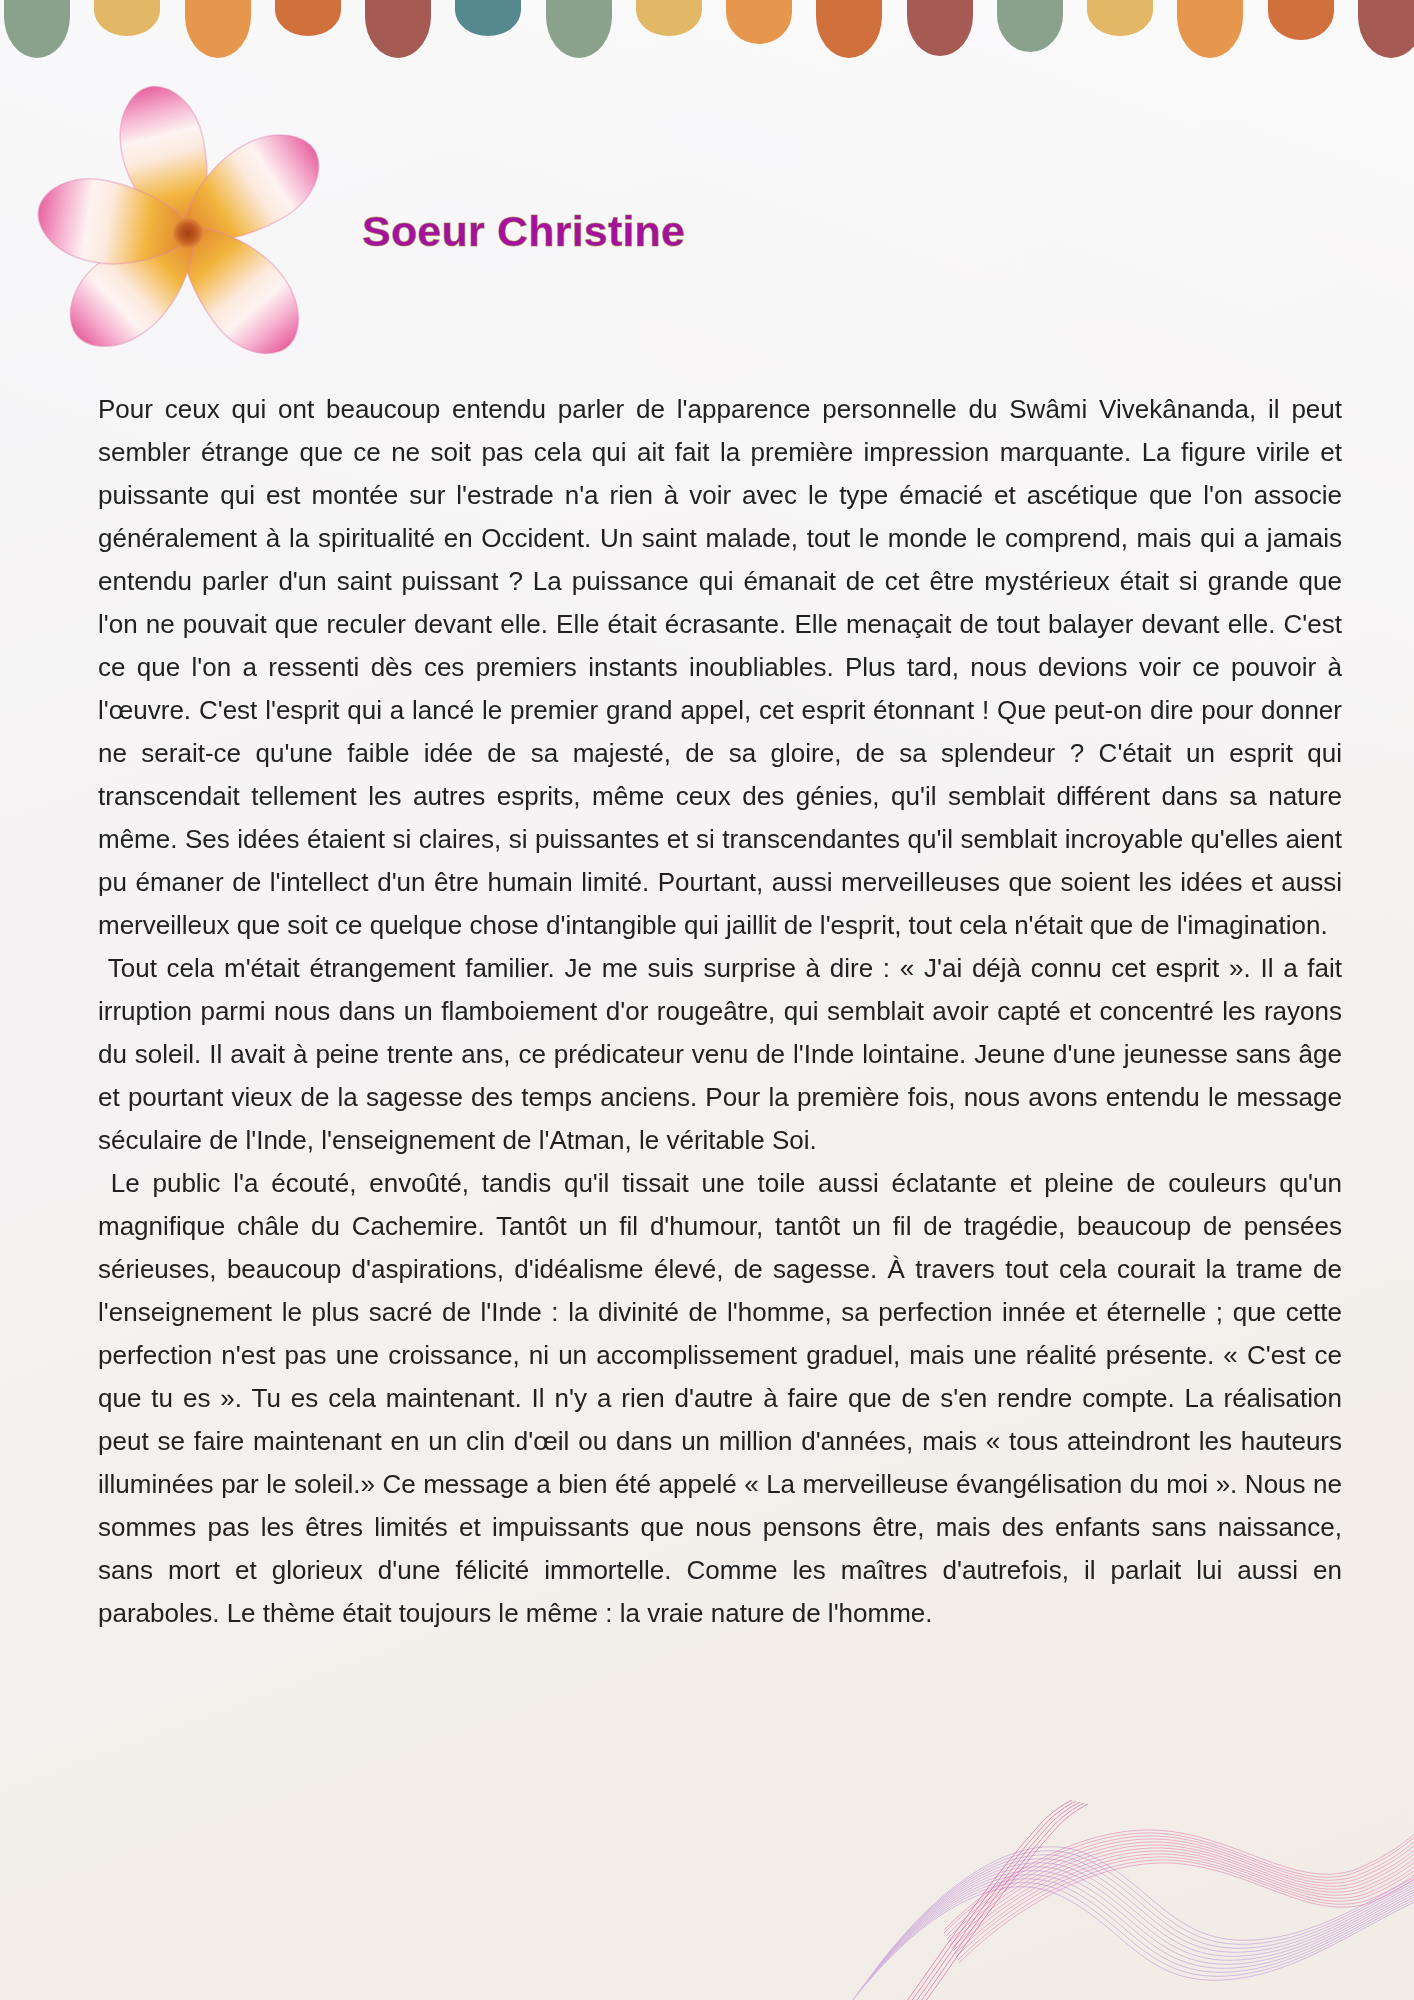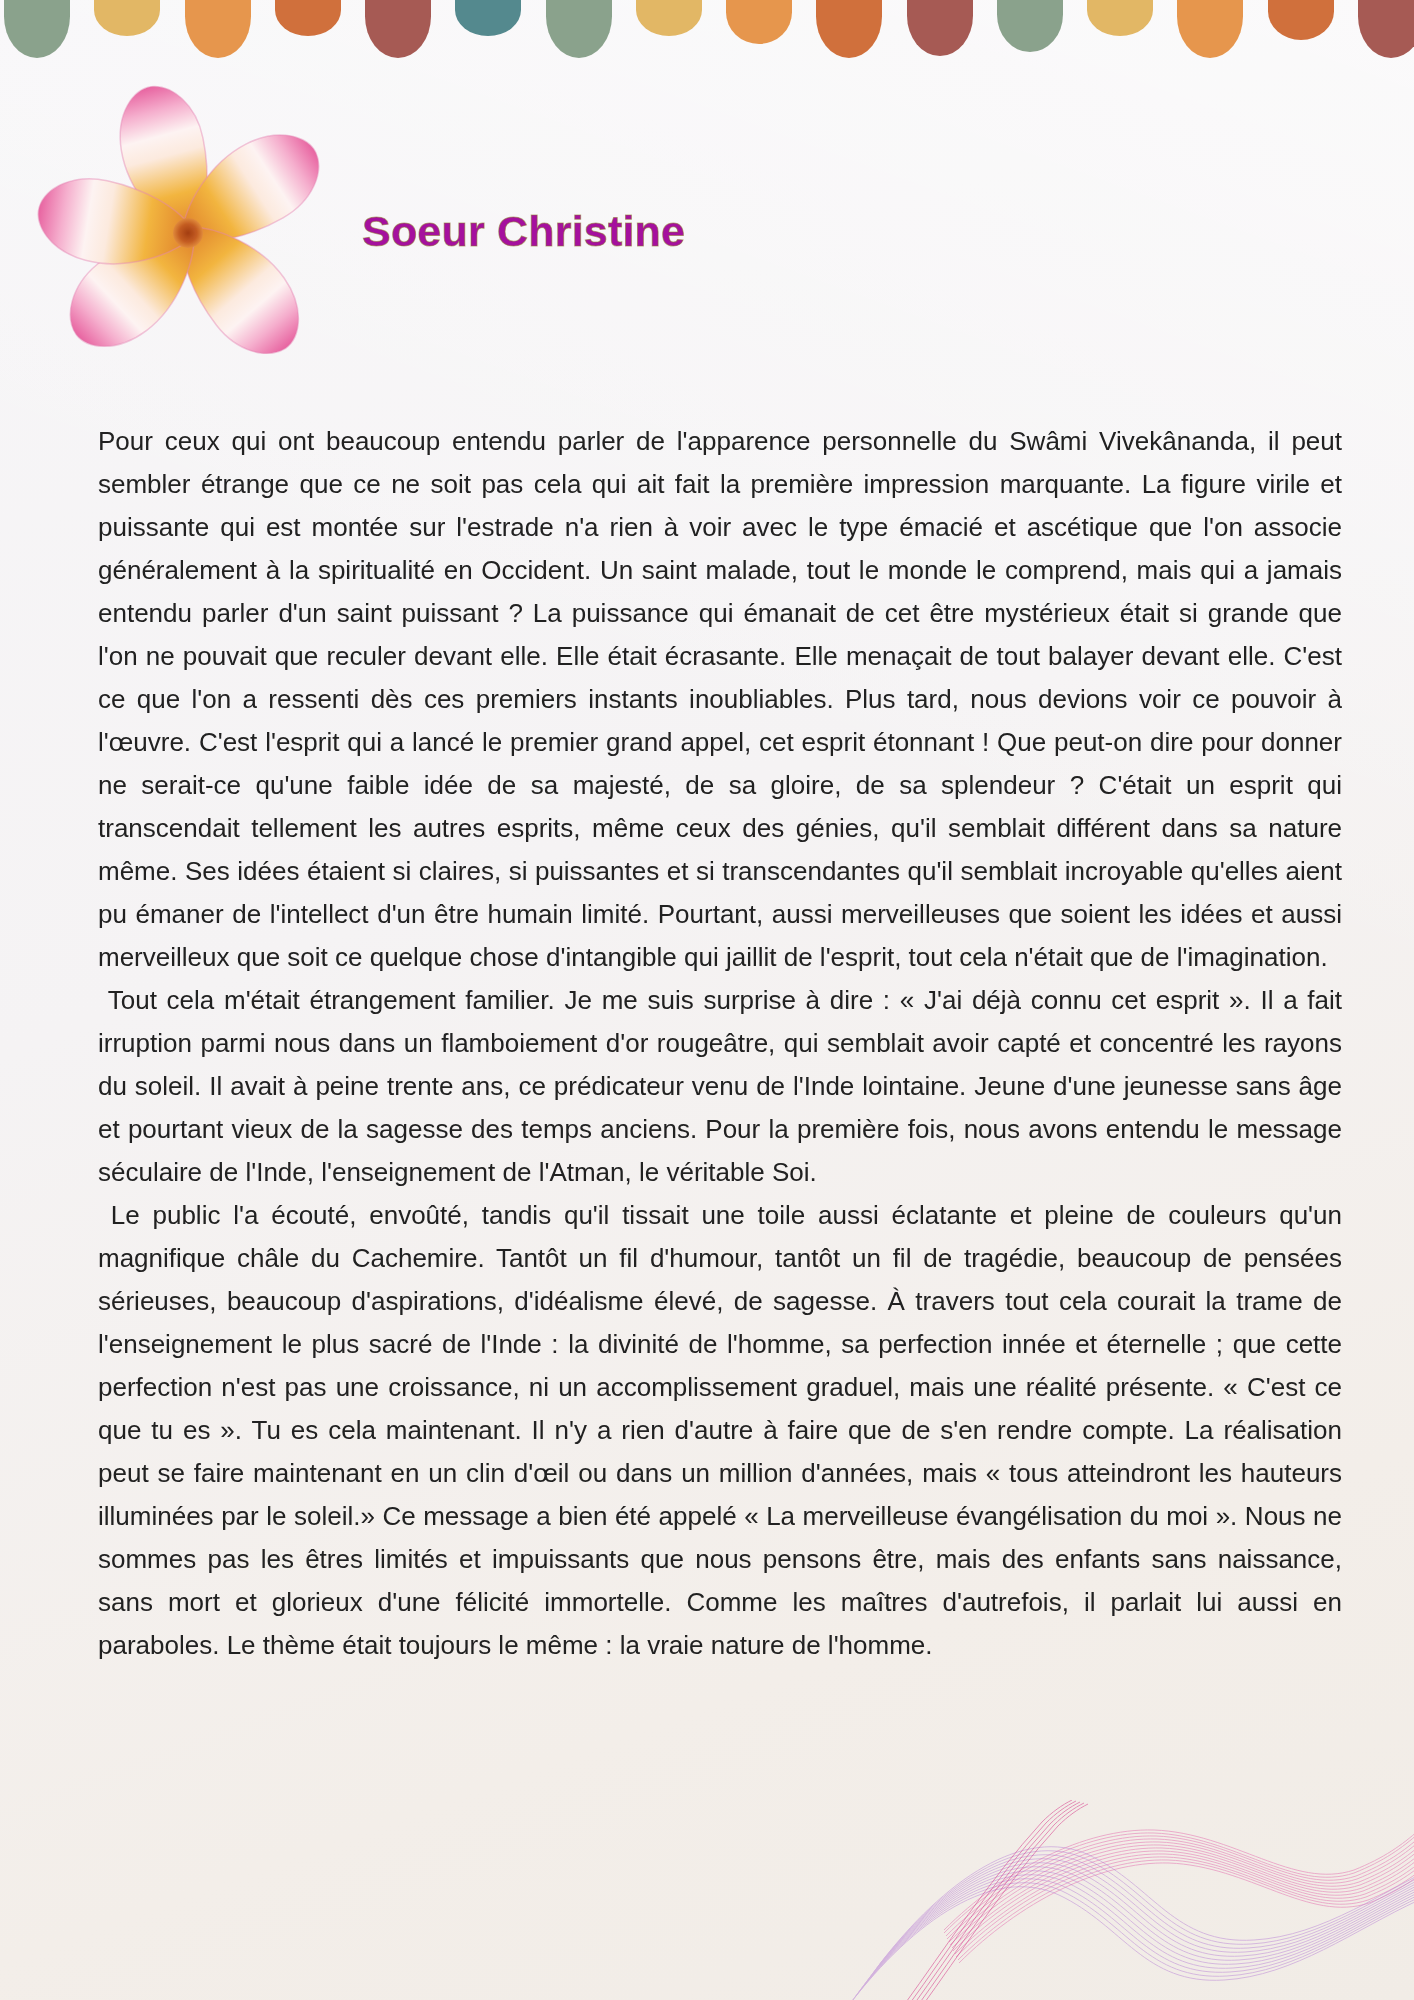--- a/index.html
+++ b/index.html
@@ -31,21 +31,21 @@
   .title{
     position:absolute;left:362px;top:210px;
     margin:0;
     font-size:43px;font-weight:700;line-height:1;
     color:var(--c-title,#a5109e);
     -webkit-text-stroke:1px rgba(141,118,44,.55);
     letter-spacing:.2px;
   }
   
   .body-text{
-    position:absolute;left:98px;top:420px;width:1244px;
+    position:absolute;left:98px;top:388px;width:1244px;
     color:var(--c-text,#212121);
   }
   .body-text p{
     margin:0;
     font-size:26px;line-height:43px;
     text-align:justify;
     white-space:pre-wrap;
   }
   
   .waves{position:absolute;right:0;bottom:0;width:620px;height:200px;pointer-events:none;}

